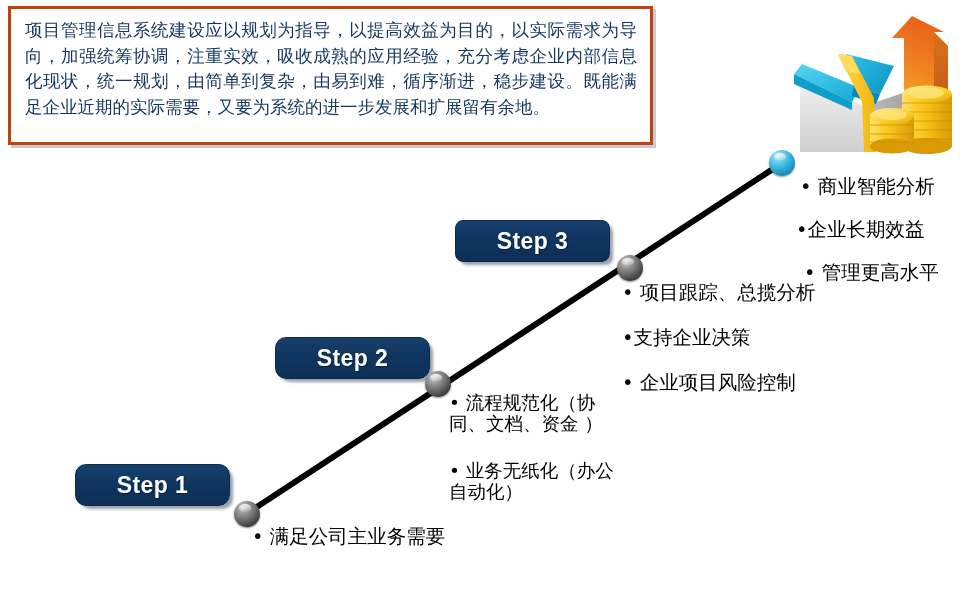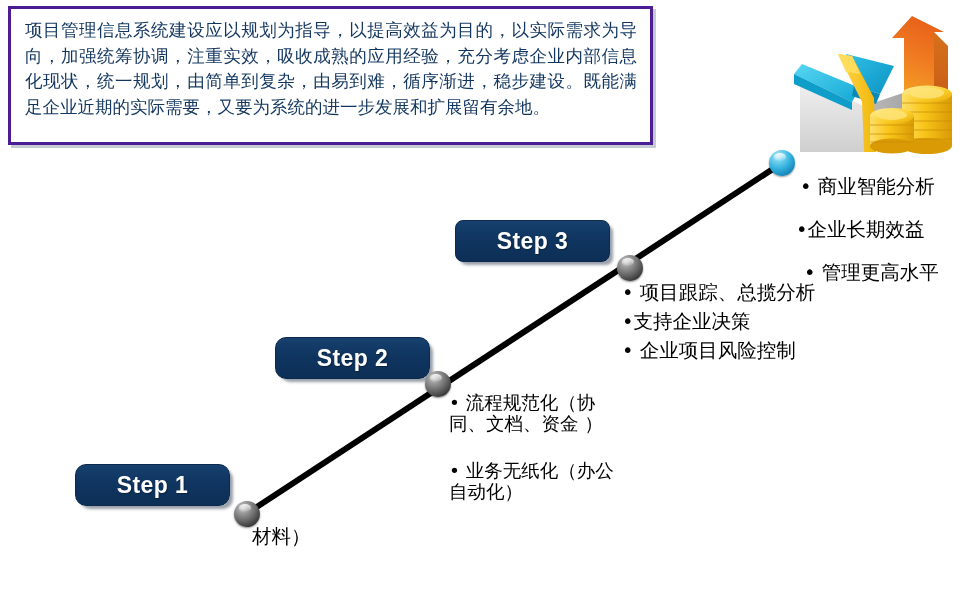--- a/index.html
+++ b/index.html
@@ -19,21 +19,21 @@
   }
 
   
   .intro-box {
     position: absolute;
     left: 8px;
     top: 6px;
     width: 645px;
     height: 139px;
     box-sizing: border-box;
-    border: 3px solid #4c1d95;
+    border: 3px solid #c2410c;
     background: #ffffff;
     box-shadow: 3px 3px 0 0 rgba(150,160,175,0.55);
   }
   .intro-text {
     position: absolute;
     left: 14px;
     top: 9px;
     width: 612px;
     font-family: "DejaVu Sans", sans-serif;
     font-size: 17.5px;
@@ -118,21 +118,21 @@
     color: #000000;
   }
   .bullet-line {
     display: block;
     white-space: pre-wrap;
   }
   #bullets-step1 { left: 252px; top: 523px; width: 258px; font-size: 19.5px; line-height: 27px; }
   #bullets-step2 { left: 449px; top: 392px; width: 182px; font-size: 18.5px; line-height: 21px; }
   #bullets-step2 .bullet-line + .bullet-line { margin-top: 26px; }
   #bullets-step3 { left: 622px; top: 279px; width: 250px; font-size: 19.5px; line-height: 27px; }
-  #bullets-step3 .bullet-line + .bullet-line { margin-top: 2px; }
+  #bullets-step3 .bullet-line + .bullet-line { margin-top: 18px; }
   #bullets-step4 { left: 800px; top: 173px; width: 180px; font-size: 19.5px; line-height: 27px; }
   #bullets-step4 .bullet-line { text-align: left; }
   #bullets-step4 .bullet-line + .bullet-line { margin-top: 16px; }
   #bullets-step4 .b2 { margin-left: -4px; }
   #bullets-step4 .b3 { margin-left: 4px; }
 
   
   .artwork {
     position: absolute;
     left: 772px;
@@ -171,21 +171,21 @@
     <div class="gloss"></div>
   </div>
   <div class="node gray" id="node-step3">
     <div class="gloss"></div>
   </div>
   <div class="node blue" id="node-step4">
     <div class="gloss"></div>
   </div>
 
   <div class="bullet-group" id="bullets-step1">
-    <span class="bullet-line">材料）</span>
+    <span class="bullet-line">• 满足公司主业务需要</span>
   </div>
 
   <div class="bullet-group" id="bullets-step2">
     <span class="bullet-line">• 流程规范化（协同、文档、资金 ）</span>
     <span class="bullet-line">• 业务无纸化（办公自动化）</span>
   </div>
 
   <div class="bullet-group" id="bullets-step3">
     <span class="bullet-line">• 项目跟踪、总揽分析</span>
     <span class="bullet-line">•支持企业决策</span>

